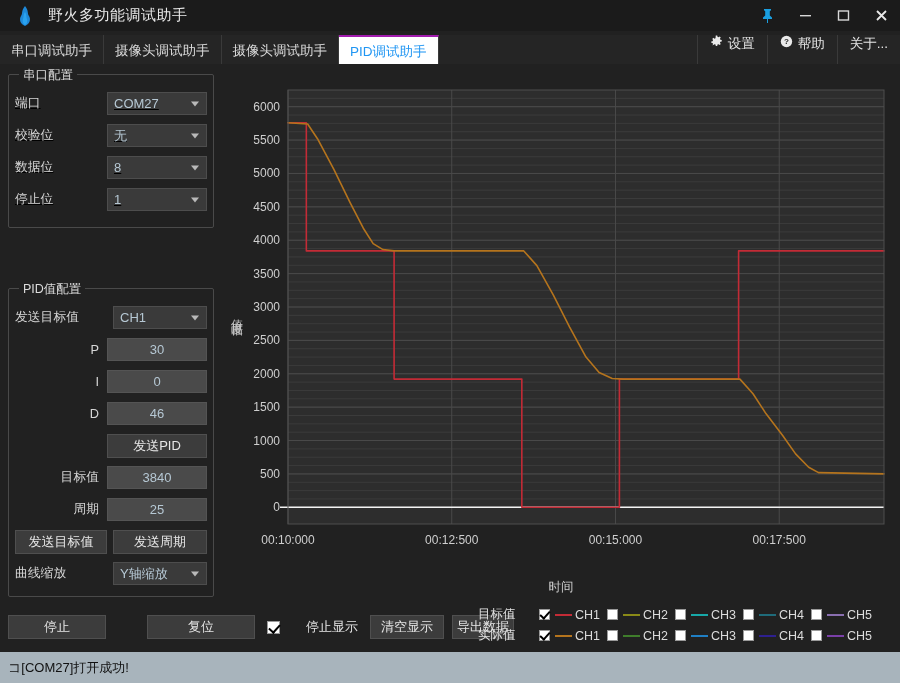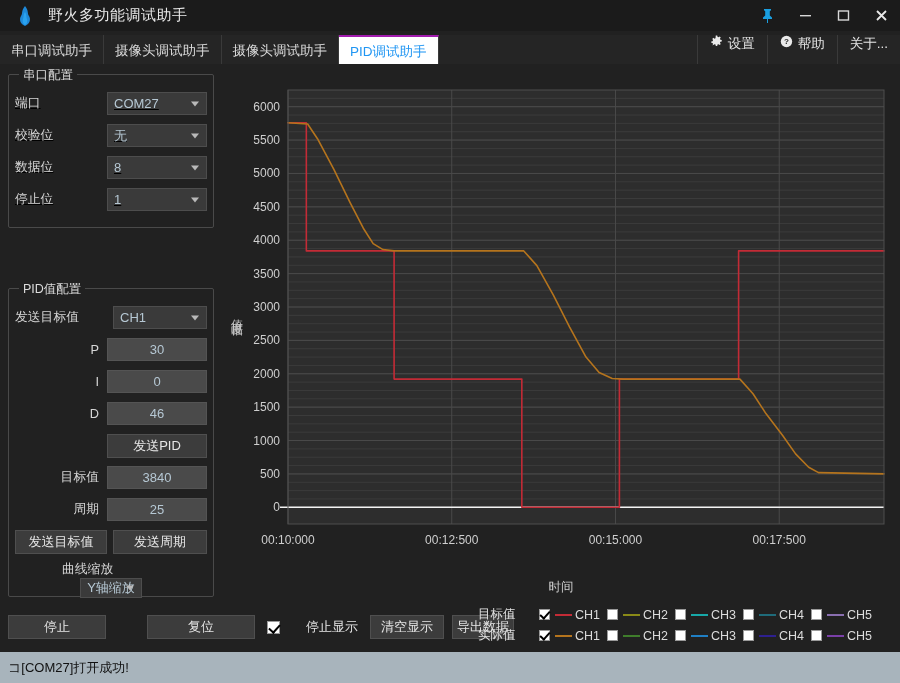--- a/index.html
+++ b/index.html
@@ -281,21 +281,21 @@
       <div class="row">
         <div class="lbl right">周期</div>
         <div class="field">25</div>
       </div>
 
       <div class="row">
         <div class="btn" style="width:92px;margin-right:6px;">发送目标值</div>
         <div class="btn flex1">发送周期</div>
       </div>
 
-      <div class="row" style="margin-bottom:2px;flex-direction:column;">
+      <div class="row" style="margin-bottom:2px;">
         <div class="lbl" style="width:98px;">曲线缩放</div>
         <div class="combo">
           <span>Y轴缩放</span>
           <span class="arrow"></span>
         </div>
       </div>
     </div>
   </div>
 
   <div id="chartwrap">

